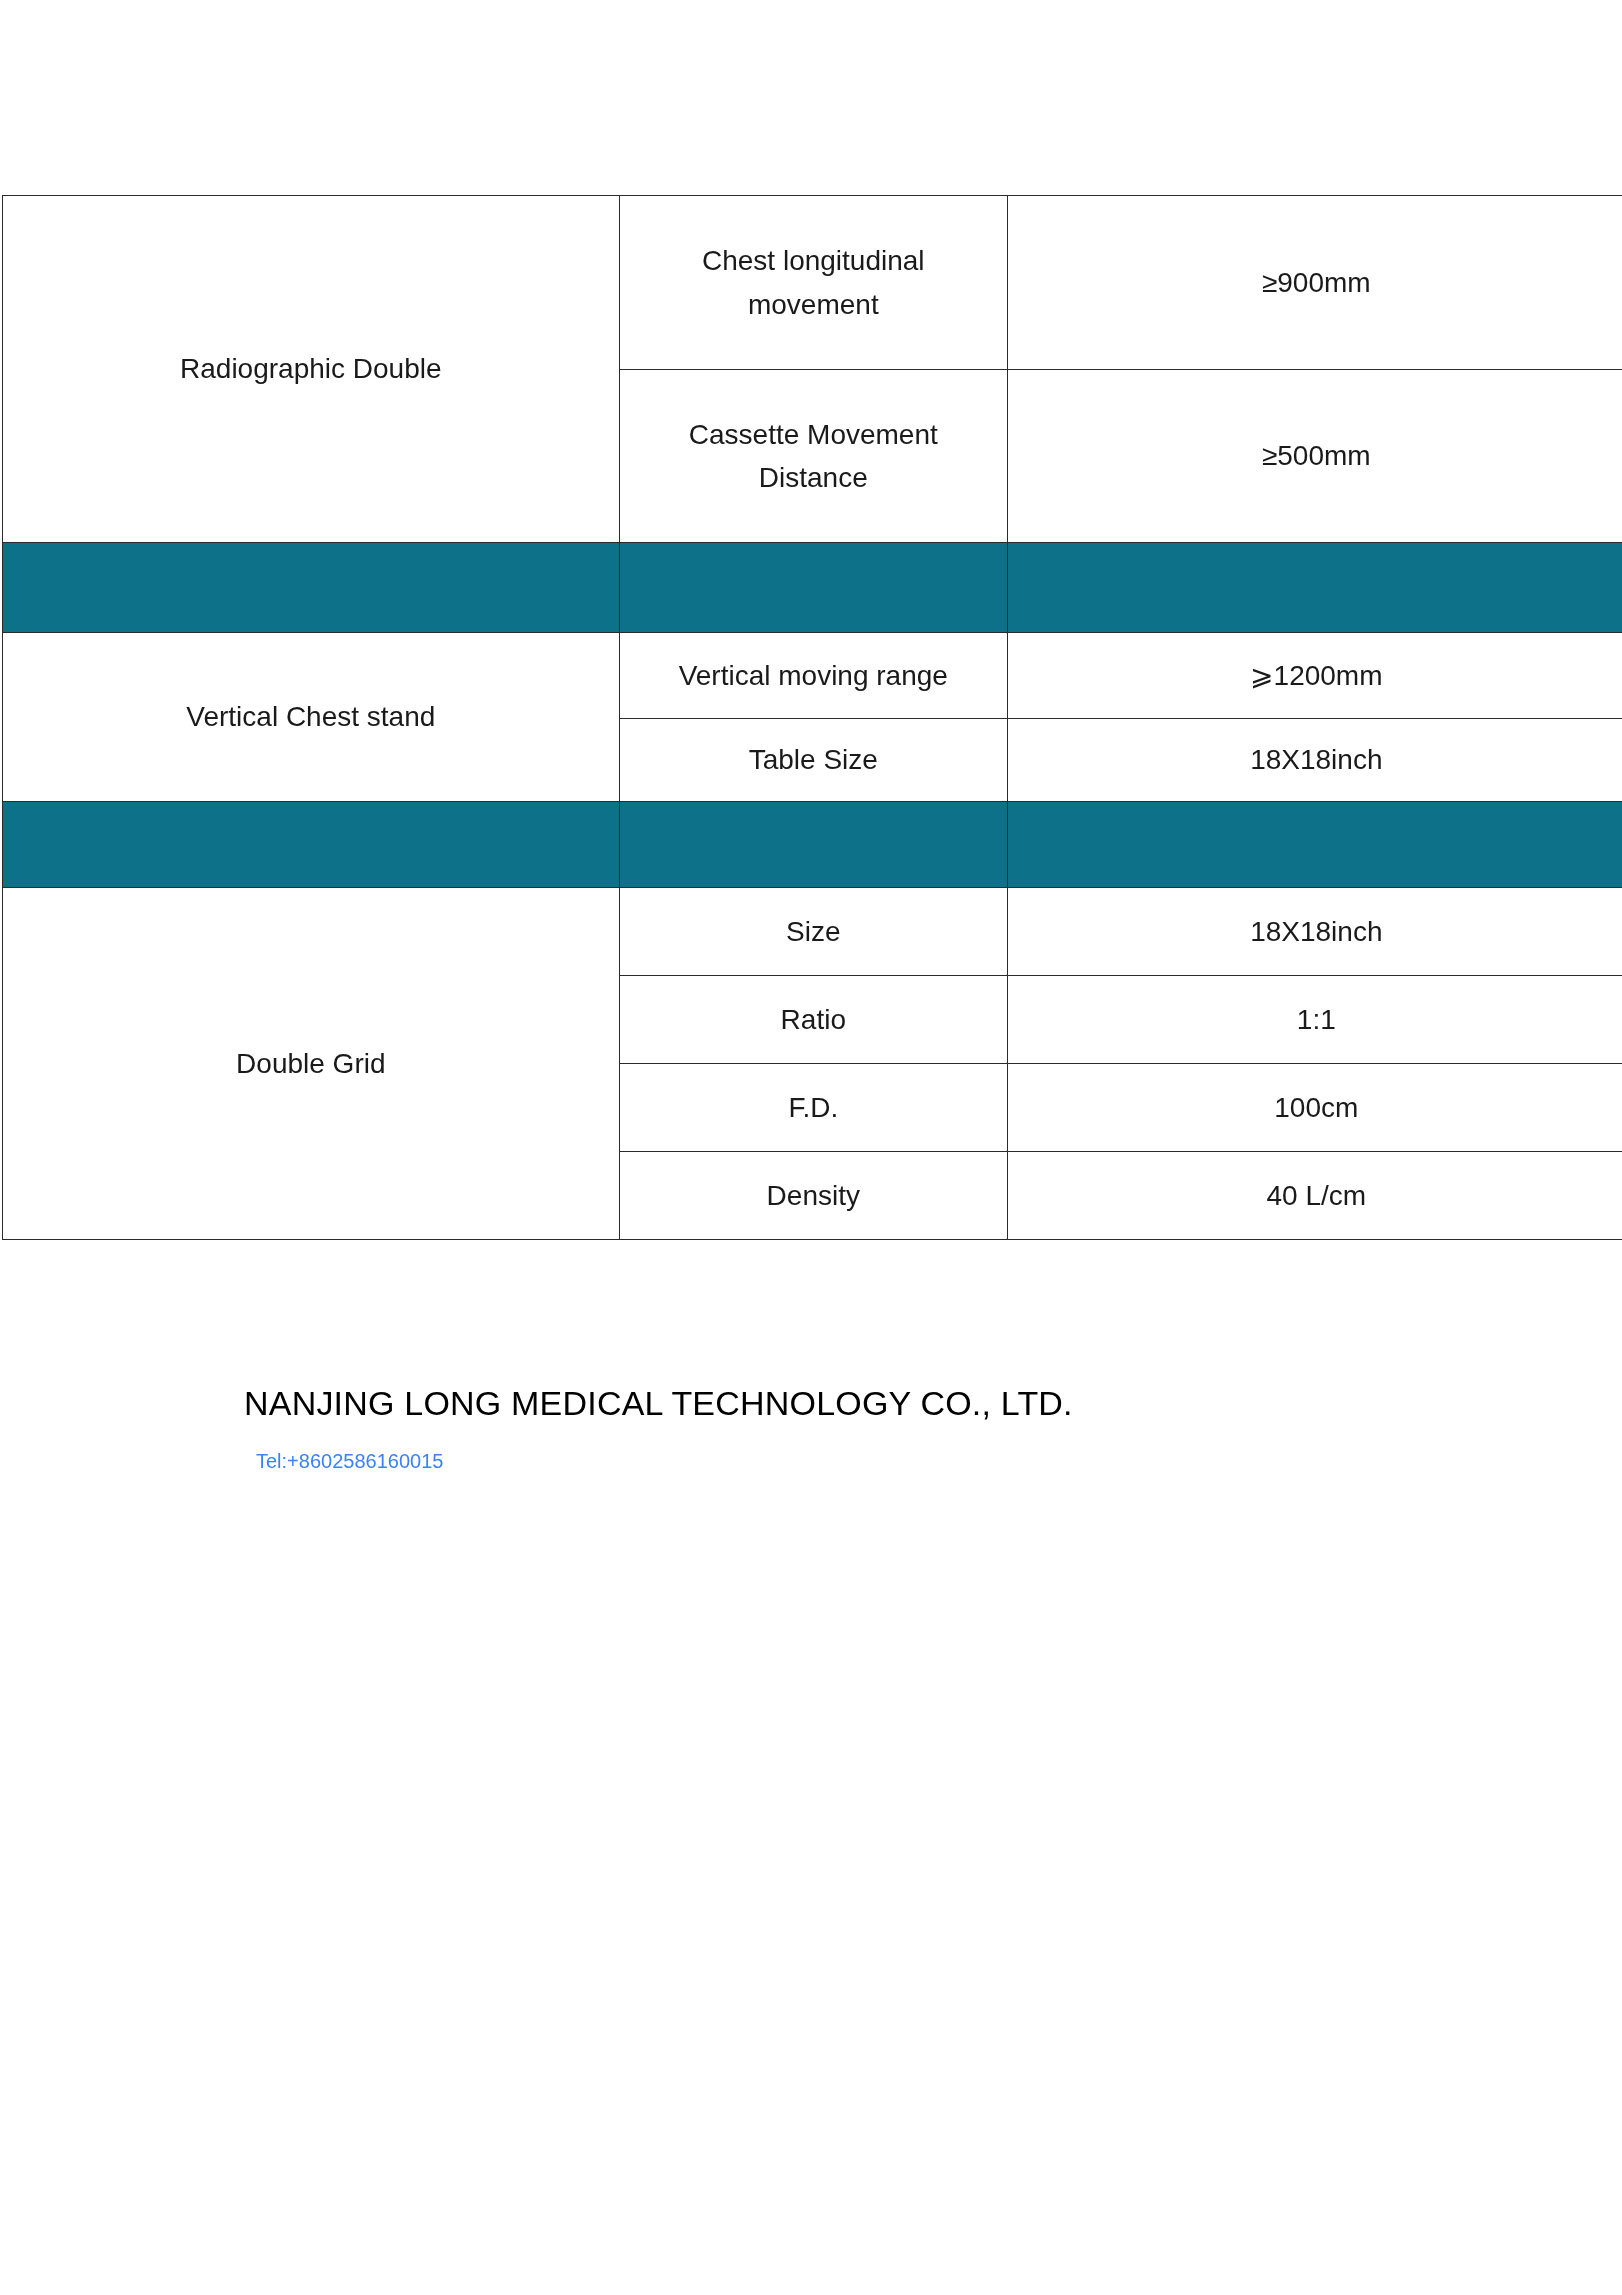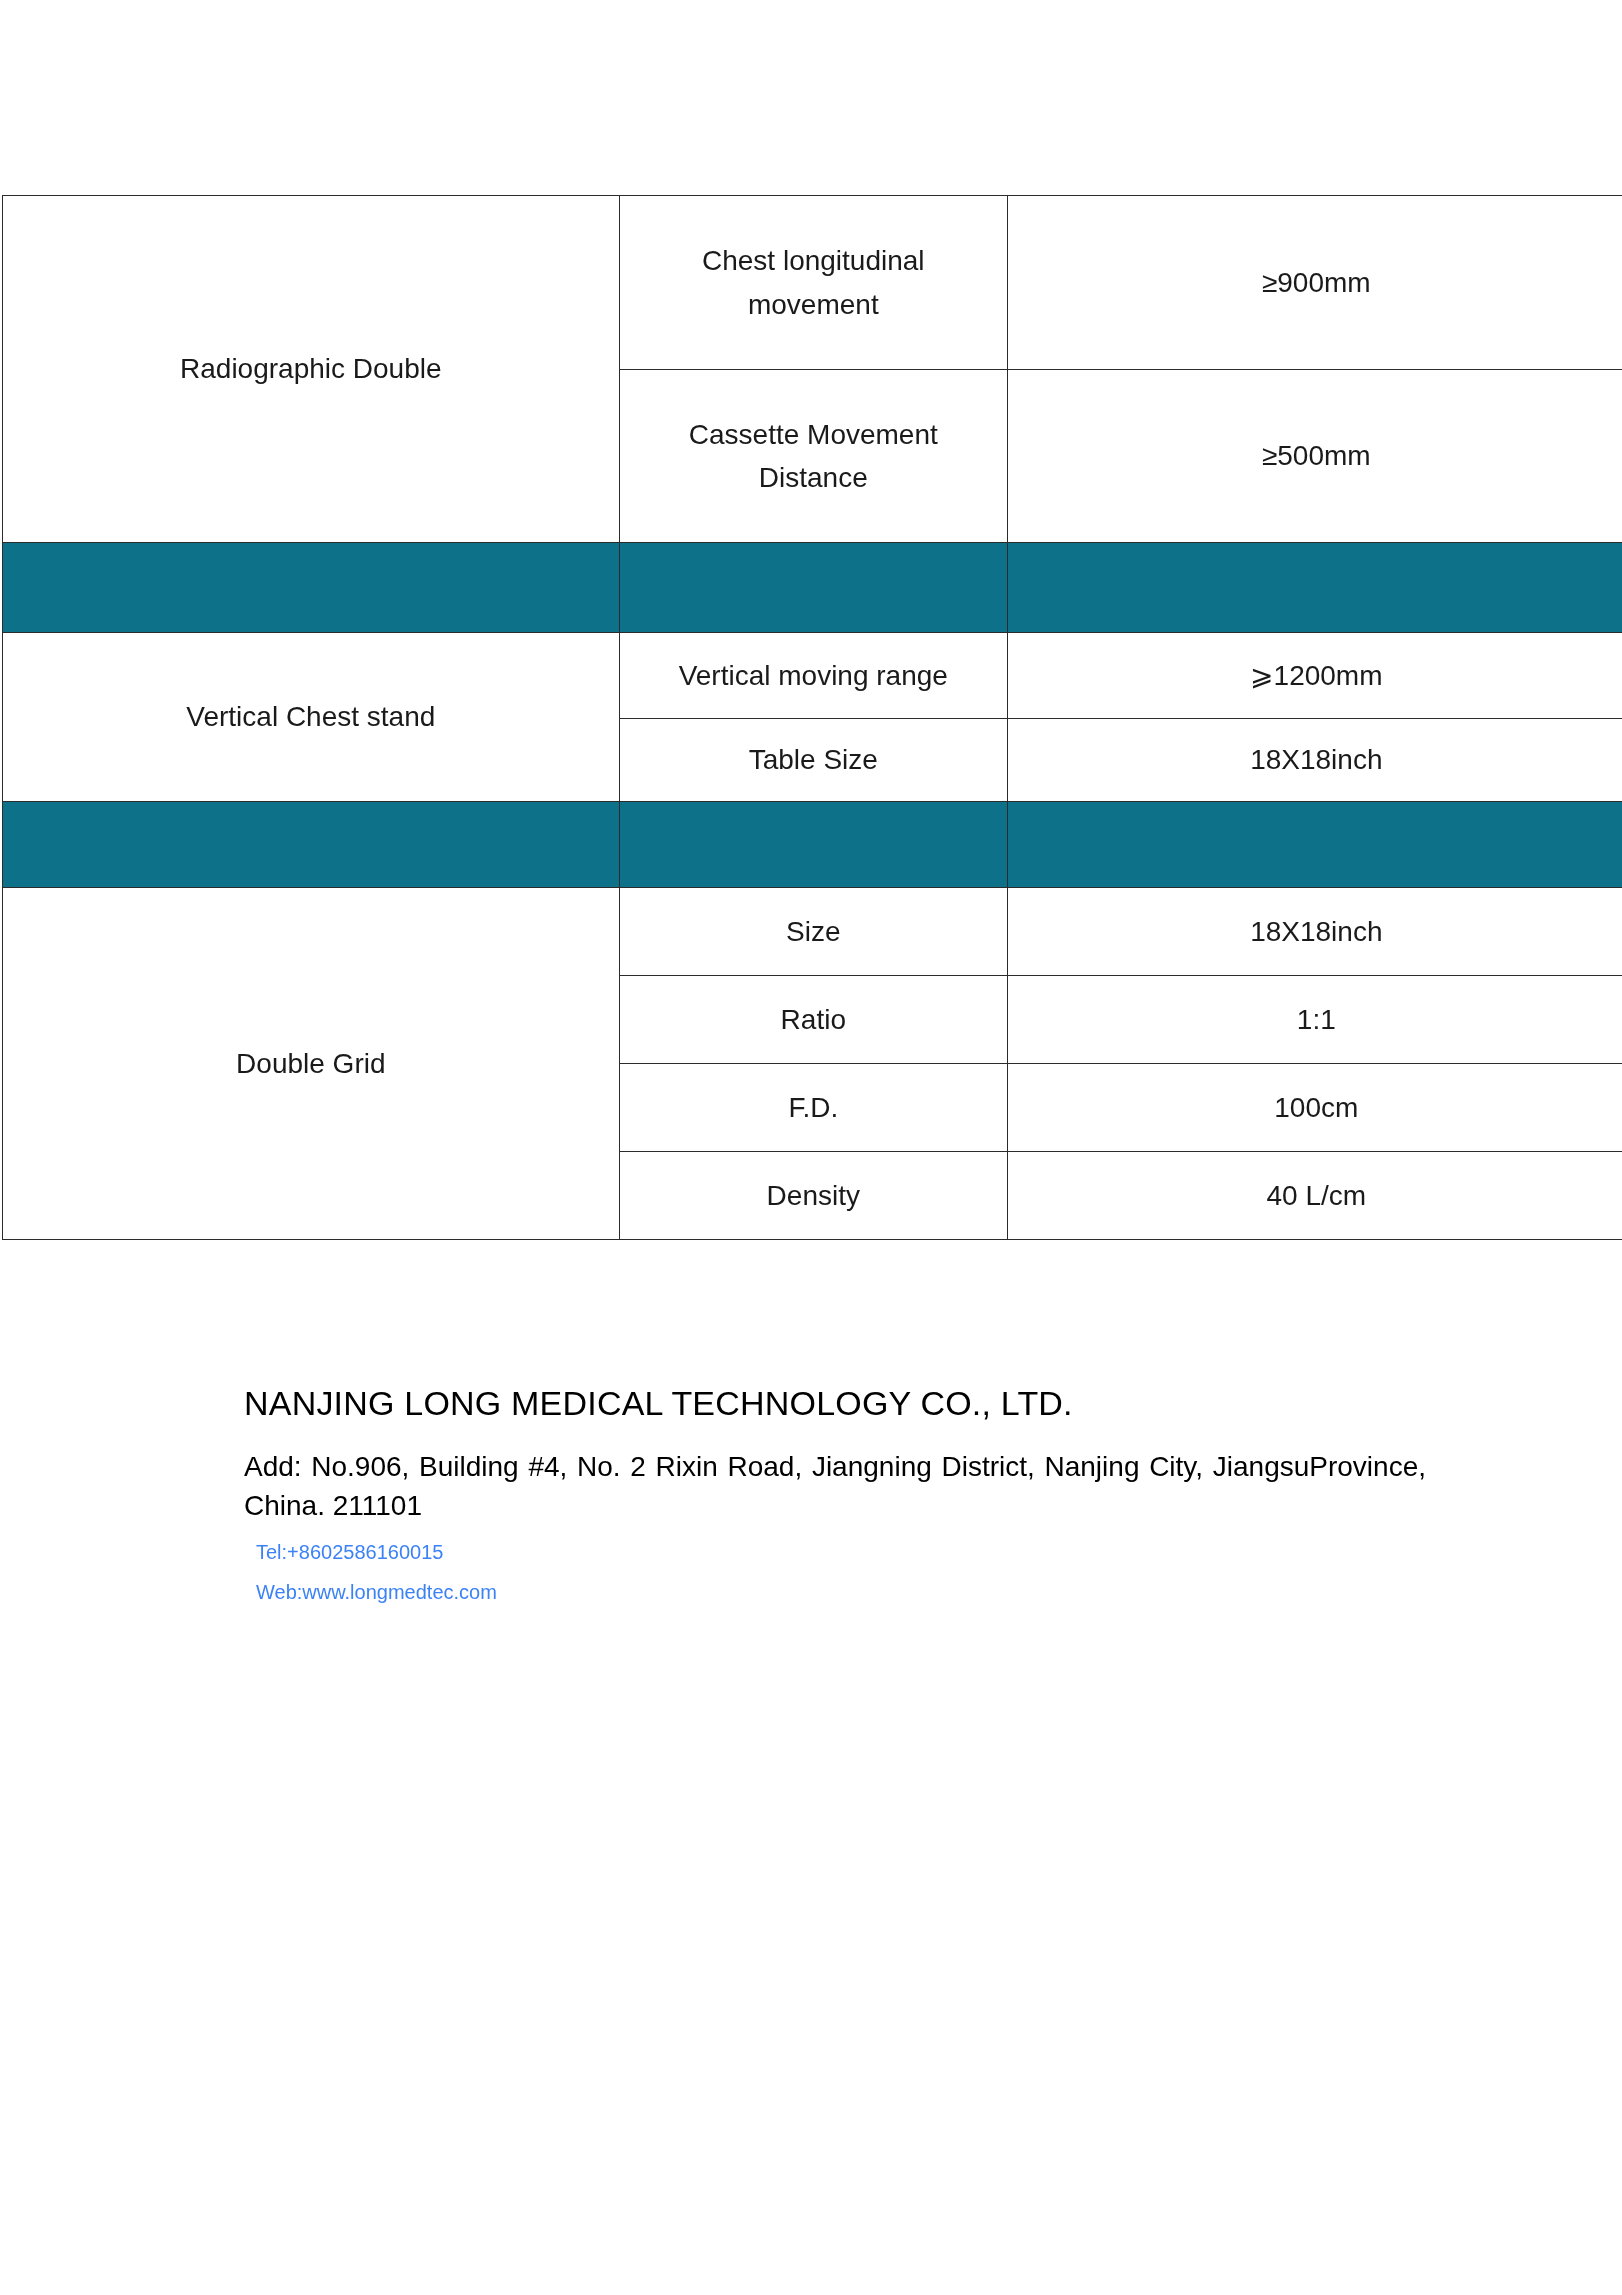--- a/index.html
+++ b/index.html
@@ -236,19 +236,17 @@
             <span class="cell-txt">40 L/cm</span>
           </td>
         </tr>
 
       </tbody>
     </table>
   </div>
 
   <div class="footer">
     <div class="company-name">NANJING LONG MEDICAL TECHNOLOGY CO., LTD.</div>
-    <div class="addr-para">Add: No.906, Building #4, No. 2 Rixin Road, Jiangning District, Nanjing City, JiangsuProvince, China. 211101</div>
     <div class="contact-line">Tel:+8602586160015</div>
-    <div class="contact-line">Web:www.longmedtec.com</div>
   </div>
 
 </div>
 
 
 </body></html>

